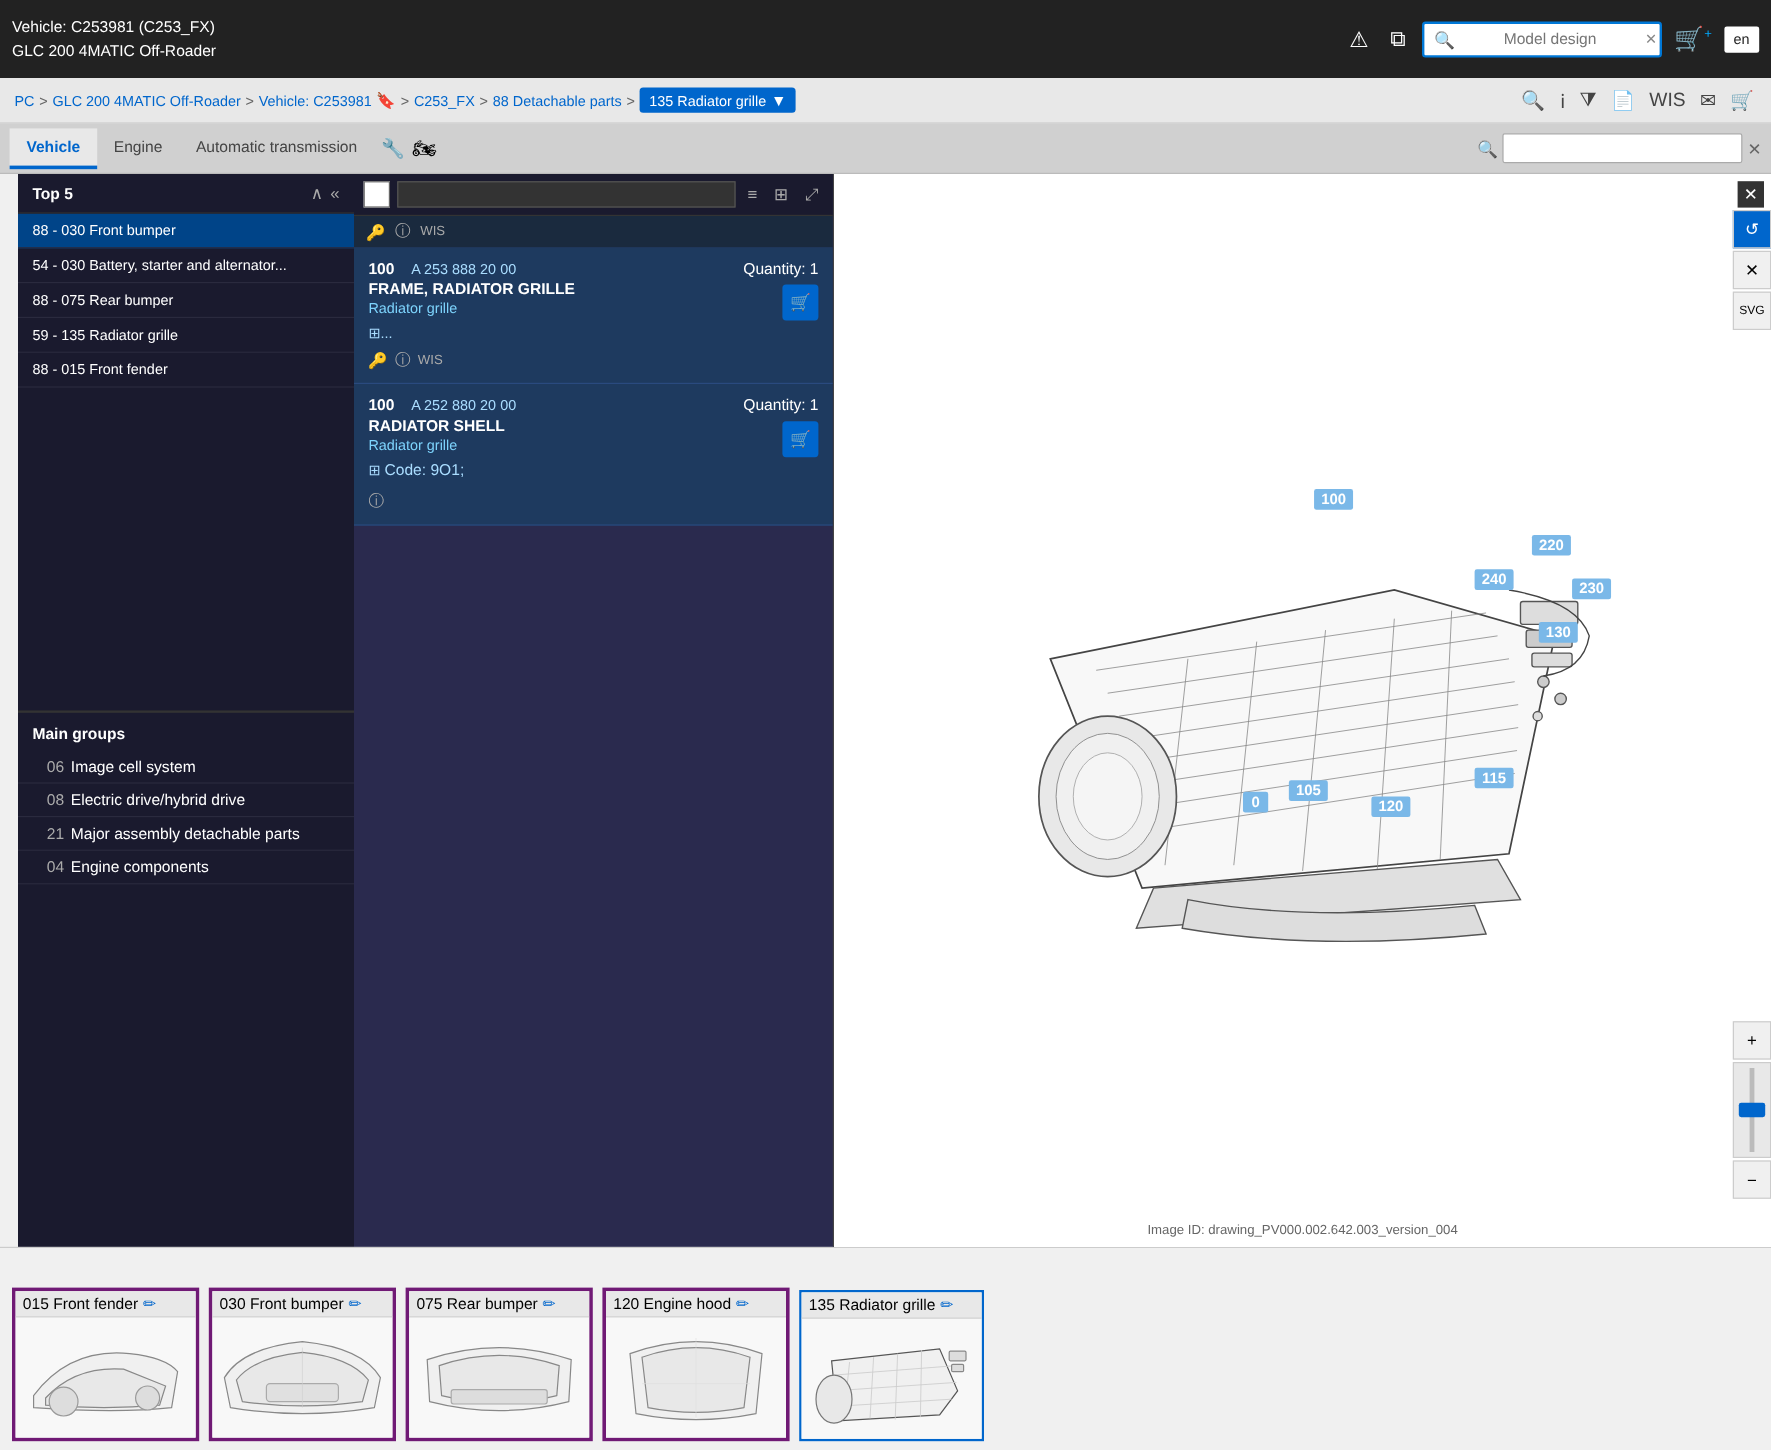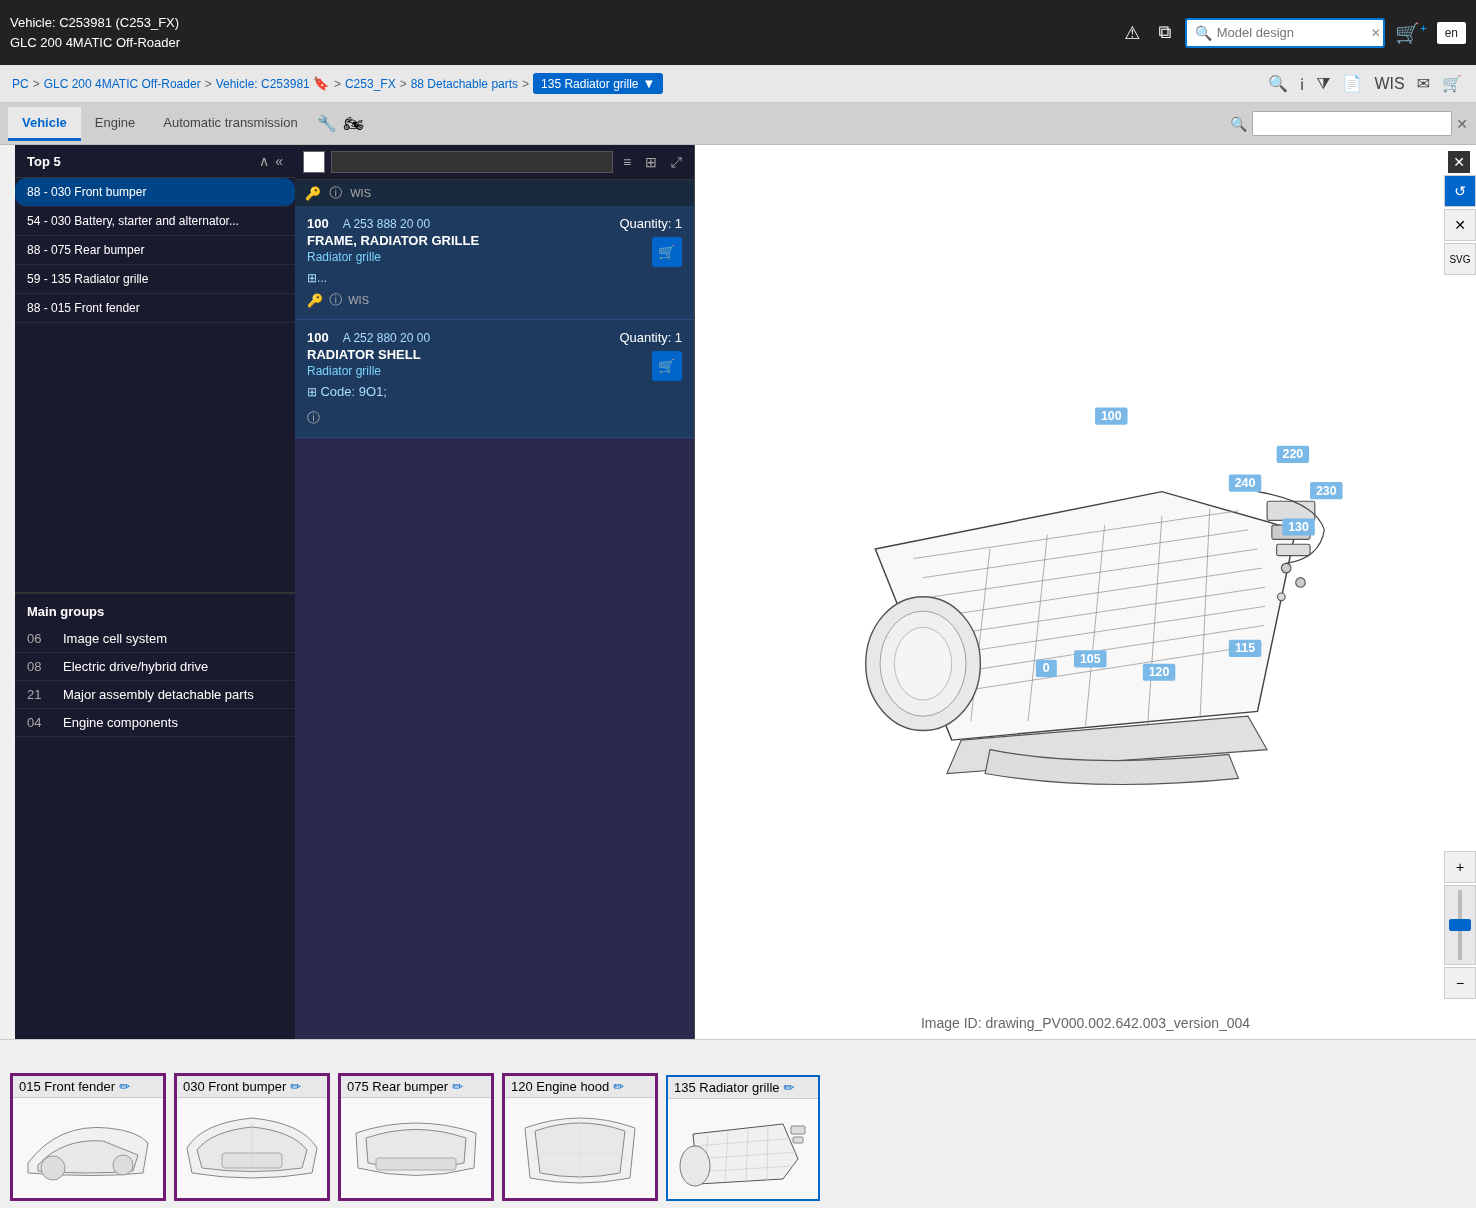--- a/index.html
+++ b/index.html
@@ -34,23 +34,23 @@
     
     .main-layout { display: flex; height: calc(1208px - 64px - 38px - 42px - 170px); min-height: 520px; }
 
     
     .sidebar { width: 280px; background: #1a1a2e; color: #fff; display: flex; flex-direction: column; overflow: hidden; margin-left: 15px; }
     .top5-header { background: #1a1a2e; padding: 8px 12px; display: flex; align-items: center; justify-content: space-between; font-weight: bold; font-size: 14px; border-bottom: 1px solid #333; }
     .top5-controls { display: flex; gap: 6px; }
     .top5-btn { background: none; border: none; color: #aaa; cursor: pointer; font-size: 14px; }
     .sidebar-list { list-style: none; flex: 1; overflow-y: auto; }
     .sidebar-item { padding: 7px 12px; cursor: pointer; border-bottom: 1px solid #2a2a3e; font-size: 12px; }
-    .sidebar-item.active-item { background: #004488; border-radius: 11px; }
+    .sidebar-item.active-item { background: #004488; }
     .sidebar-section-title { padding: 10px 12px 6px; font-weight: bold; color: #fff; font-size: 13px; background: #1a1a2e; border-top: 2px solid #333; }
-    .sidebar-group-item { padding: 6px 12px; cursor: pointer; display: flex; gap: 16px; font-size: 12px; border-bottom: 1px solid #2a2a3e; }
+    .sidebar-group-item { padding: 6px 24px; cursor: pointer; display: flex; gap: 0; font-size: 12px; border-bottom: 1px solid #2a2a3e; }
     .sidebar-group-num { color: #aaa; width: 20px; }
     .sidebar-scroll { overflow-y: auto; flex: 1; }
 
     
     .middle-panel { width: 400px; background: #2a2a4e; display: flex; flex-direction: column; border-right: 1px solid #444; }
     .middle-toolbar { background: #1a1a2e; padding: 6px 8px; display: flex; align-items: center; gap: 6px; border-bottom: 1px solid #333; }
     .color-box { width: 22px; height: 22px; background: #fff; border: 1px solid #666; cursor: pointer; }
     .color-input { flex: 1; background: #333; border: 1px solid #555; color: #fff; padding: 3px 6px; font-size: 12px; }
     .view-icon-btn { background: none; border: none; color: #aaa; cursor: pointer; font-size: 14px; padding: 2px 4px; }
     .parts-list { flex: 1; overflow-y: auto; }
@@ -67,21 +67,21 @@
     .part-icon-sm { background: none; border: none; color: #aaa; cursor: pointer; font-size: 13px; }
 
     
     .diagram-panel { flex: 1; background: #fff; position: relative; display: flex; flex-direction: column; }
     .diagram-area { flex: 1; position: relative; overflow: hidden; background: #fff; display: flex; align-items: center; justify-content: center; }
     .diagram-close-btn { position: absolute; top: 6px; right: 6px; background: #333; color: #fff; border: none; width: 22px; height: 22px; cursor: pointer; font-size: 14px; z-index: 10; }
     .diagram-right-tools { position: absolute; right: 0; top: 30px; display: flex; flex-direction: column; gap: 2px; z-index: 10; }
     .diagram-tool-btn { width: 32px; height: 32px; background: #f0f0f0; border: 1px solid #ccc; cursor: pointer; font-size: 14px; display: flex; align-items: center; justify-content: center; }
     .diagram-tool-btn.blue { background: #0066cc; color: #fff; }
     .diagram-zoom-btns { position: absolute; right: 0; bottom: 40px; display: flex; flex-direction: column; gap: 2px; }
-    .image-id { position: absolute; bottom: 8px; left: 50%; transform: translateX(-50%); font-size: 14px; color: #666; }
+    .image-id { position: absolute; bottom: 8px; left: 50%; transform: translateX(-50%); font-size: 11px; color: #666; }
 
     
     .thumbnails-bar { background: #f0f0f0; border-top: 1px solid #ccc; padding: 8px 10px; display: flex; gap: 8px; height: 170px; align-items: flex-end; }
     .thumb-item { display: flex; flex-direction: column; cursor: pointer; border: 3px solid #701a75; background: #fff; }
     .thumb-item.active-thumb { border: 2px solid #0066cc; }
     .thumb-label { font-size: 11px; padding: 3px 6px; background: #e8e8e8; border-bottom: 1px solid #ccc; display: flex; align-items: center; gap: 4px; white-space: nowrap; }
     .thumb-label .edit-icon { color: #0066cc; cursor: pointer; }
     .thumb-image { width: 150px; height: 100px; background: #f8f8f8; display: flex; align-items: center; justify-content: center; overflow: hidden; }
     .thumb-image svg { width: 140px; height: 90px; }
 
@@ -96,21 +96,21 @@
 <div class="header">
   <div class="header-left">
     <div>Vehicle: C253981 (C253_FX)</div>
     <div>GLC 200 4MATIC Off-Roader</div>
   </div>
   <div class="header-right">
     <button class="header-icon-btn" title="Warning">⚠</button>
     <button class="header-icon-btn" title="Copy">⧉</button>
     <div class="search-model-input">
       <span style="color:#888; font-size:14px;">🔍</span>
-      <input type="text" style="width: 150px;" placeholder="Model design">
+      <input type="text" style="width: 150px; text-align: center;" placeholder="Model design">
       <span style="color:#888; cursor:pointer; font-size:12px;">✕</span>
     </div>
     <button class="cart-btn">🛒<span style="font-size:11px; vertical-align:super; color:#0af;">+</span></button>
     <button class="lang-btn">en</button>
   </div>
 </div>
 
 <div class="breadcrumb">
   <span class="breadcrumb-item">PC</span>
   <span class="breadcrumb-sep">&gt;</span>

